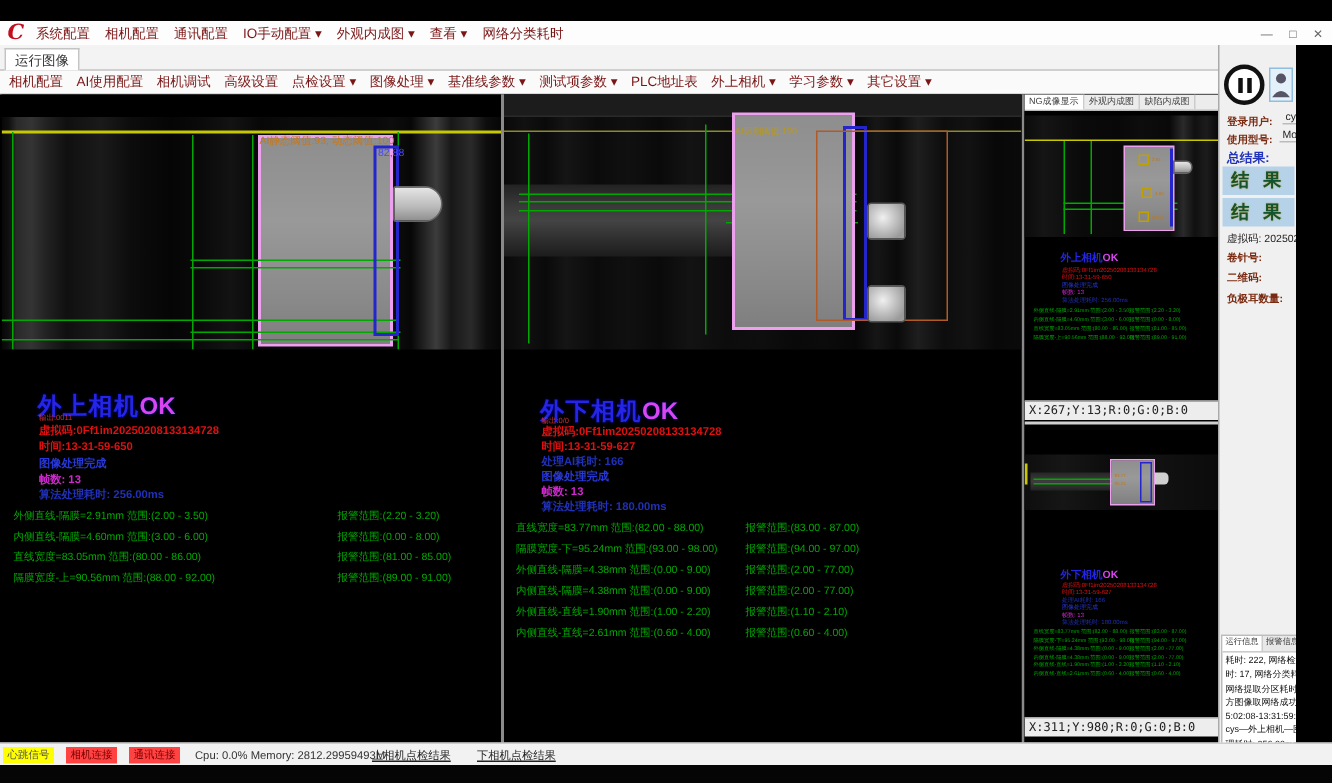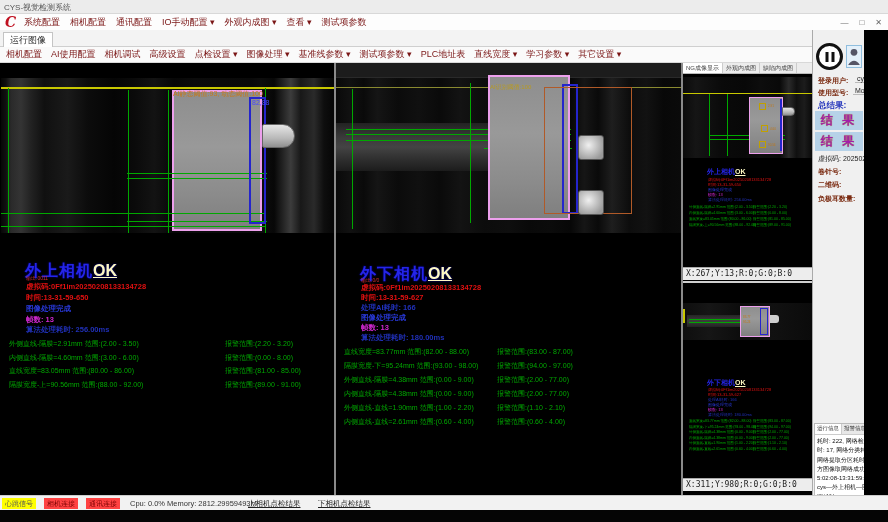--- a/index.html
+++ b/index.html
@@ -28,21 +28,21 @@
   .main{position:absolute;left:0;top:63px;width:812px;height:432px;background:#000;}
   .vdiv{position:absolute;top:0;width:2px;height:432px;background:#8a8a8a;}
   .panel-left{position:absolute;left:1px;top:0;width:333px;height:432px;overflow:hidden;background:#000;}
   .panel-mid{position:absolute;left:336px;top:0;width:345px;height:432px;overflow:hidden;background:#000;}
   .thumb-col{position:absolute;left:683px;top:0;width:129px;height:432px;overflow:hidden;background:#000;}
   .abs{position:absolute;}
   .gl{position:absolute;background:#00a800;}
   .yl{position:absolute;background:#c8c800;}
   .ovt{position:absolute;white-space:nowrap;}
   .cam-title{font-size:16px;font-weight:bold;color:#2525e8;letter-spacing:1px;text-shadow:0 0 2px #0000aa;}
-  .cam-ok{color:#fef9c3;letter-spacing:0;text-decoration:underline;}
+  .cam-ok{color:#d946ef;letter-spacing:0;}
   .t-red-sm{font-size:5px;color:#d03030;}
   .t-red{font-size:7.5px;color:#e01010;font-weight:bold;}
   .t-blue{font-size:7.5px;color:#2838d8;font-weight:bold;}
   .t-mag{font-size:7.5px;color:#d028d0;font-weight:bold;}
   .t-dblue{font-size:7.5px;color:#2030b8;font-weight:bold;}
   .mrow{position:absolute;left:0;width:100%;height:10px;font-size:7px;color:#00a800;}
   .mrow .m{position:absolute;left:8px;white-space:nowrap;}
   .mrow .a{position:absolute;left:224px;white-space:nowrap;}
   .panel-mid .mrow .a{left:161px;}
   .coordbar{position:absolute;left:0;width:100%;height:14px;background:#ededed;border-top:1px solid #aaa;
@@ -88,21 +88,21 @@
              border-radius:50%;background:#fff;box-sizing:border-box;}
   .pause-bars{position:absolute;left:50%;top:50%;transform:translate(-50%,-50%);display:flex;gap:3px;}
   .pause-bars span{display:block;width:3px;height:10px;background:#111;}
   .sb-btn{position:absolute;box-sizing:border-box;}
   .btn-user-light{left:33px;top:15px;width:16px;height:23px;border:1px solid #90bede;background:#e4f0fa;}
   .btn-user-dark{left:51px;top:17px;width:12px;height:20px;background:#2a2a2a;border-radius:2px;}
   .btn-exit{left:64px;top:15px;width:15px;height:23px;background:#f0f0f0;}
   .sb-label{position:absolute;font-size:7px;color:#7a2a10;font-weight:bold;white-space:nowrap;}
   .sb-value{position:absolute;font-size:7px;color:#222;white-space:nowrap;border-bottom:1px solid #bbb;padding:0 2px;}
   .sb-total{position:absolute;font-size:8.5px;color:#2233bb;font-weight:bold;}
-  .result-box{position:absolute;left:2px;width:48px;height:19px;background:#b6d2e8;color:#a21caf;
+  .result-box{position:absolute;left:2px;width:48px;height:19px;background:#b6d2e8;color:#14532d;
               font-size:12px;font-weight:bold;text-align:center;line-height:19px;letter-spacing:3px;
               text-shadow:0 0 1px #aa8800;}
   .info-panel{position:absolute;left:1px;top:393px;width:73px;height:77px;background:#fff;
               border:1px solid #bbb;box-sizing:border-box;overflow:hidden;}
   .info-tabs{display:flex;height:10px;background:#e8e8e8;border-bottom:1px solid #ccc;}
   .info-tab{font-size:5.5px;line-height:9px;padding:0 2px;color:#333;border-right:1px solid #ccc;white-space:nowrap;}
   .info-tab.active{background:#fff;}
   .info-content{font-size:6px;color:#111;padding:2px 5px 2px 2px;line-height:1.55;word-break:break-all;}
   .info-scroll{position:absolute;right:0;top:10px;width:3px;height:65px;background:#e2e2e2;}
   .info-scroll i{position:absolute;left:0;top:4px;width:3px;height:20px;background:#9c9c9c;}
@@ -112,34 +112,31 @@
   .badge{position:absolute;top:2px;height:11px;line-height:11px;font-size:7px;padding:0 3px;white-space:nowrap;}
   .sb-text{position:absolute;top:3px;font-size:7.5px;color:#333;white-space:nowrap;}
   .sb-link{position:absolute;top:3px;font-size:7.5px;color:#222;text-decoration:underline;white-space:nowrap;}
   .bottomstrip{position:absolute;left:0;top:510px;width:888px;height:12px;background:#050505;}
 </style>
 </head>
 <body>
 
 <div id="app">
 
-  <div class="titlebar">
-    <span class="title-text">CYS-视觉检测系统</span>
-  </div>
 
   <div class="menubar">
     <span class="logo">C</span>
     <div class="menu-items">
       <span class="menu-item">系统配置</span>
       <span class="menu-item">相机配置</span>
       <span class="menu-item">通讯配置</span>
       <span class="menu-item">IO手动配置 ▾</span>
       <span class="menu-item">外观内成图 ▾</span>
       <span class="menu-item">查看 ▾</span>
-      <span class="menu-item">测试项参数</span>
+      <span class="menu-item">网络分类耗时</span>
     </div>
     <div class="win-controls">
       <span>—</span>
       <span>□</span>
       <span>✕</span>
     </div>
   </div>
 
   <div class="tabrow">
     <span class="tab-active">运行图像</span>
@@ -148,21 +145,21 @@
   <div class="toolbar">
     <span class="tool-item">相机配置</span>
     <span class="tool-item">AI使用配置</span>
     <span class="tool-item">相机调试</span>
     <span class="tool-item">高级设置</span>
     <span class="tool-item">点检设置 ▾</span>
     <span class="tool-item">图像处理 ▾</span>
     <span class="tool-item">基准线参数 ▾</span>
     <span class="tool-item">测试项参数 ▾</span>
     <span class="tool-item">PLC地址表</span>
-    <span class="tool-item">直线宽度 ▾</span>
+    <span class="tool-item">外上相机 ▾</span>
     <span class="tool-item">学习参数 ▾</span>
     <span class="tool-item">其它设置 ▾</span>
   </div>
 
   <div class="main">
     <div class="vdiv" style="left:334px"></div>
     <div class="vdiv" style="left:681px"></div>
 
     <div class="panel-left">
       <div class="img-left">

